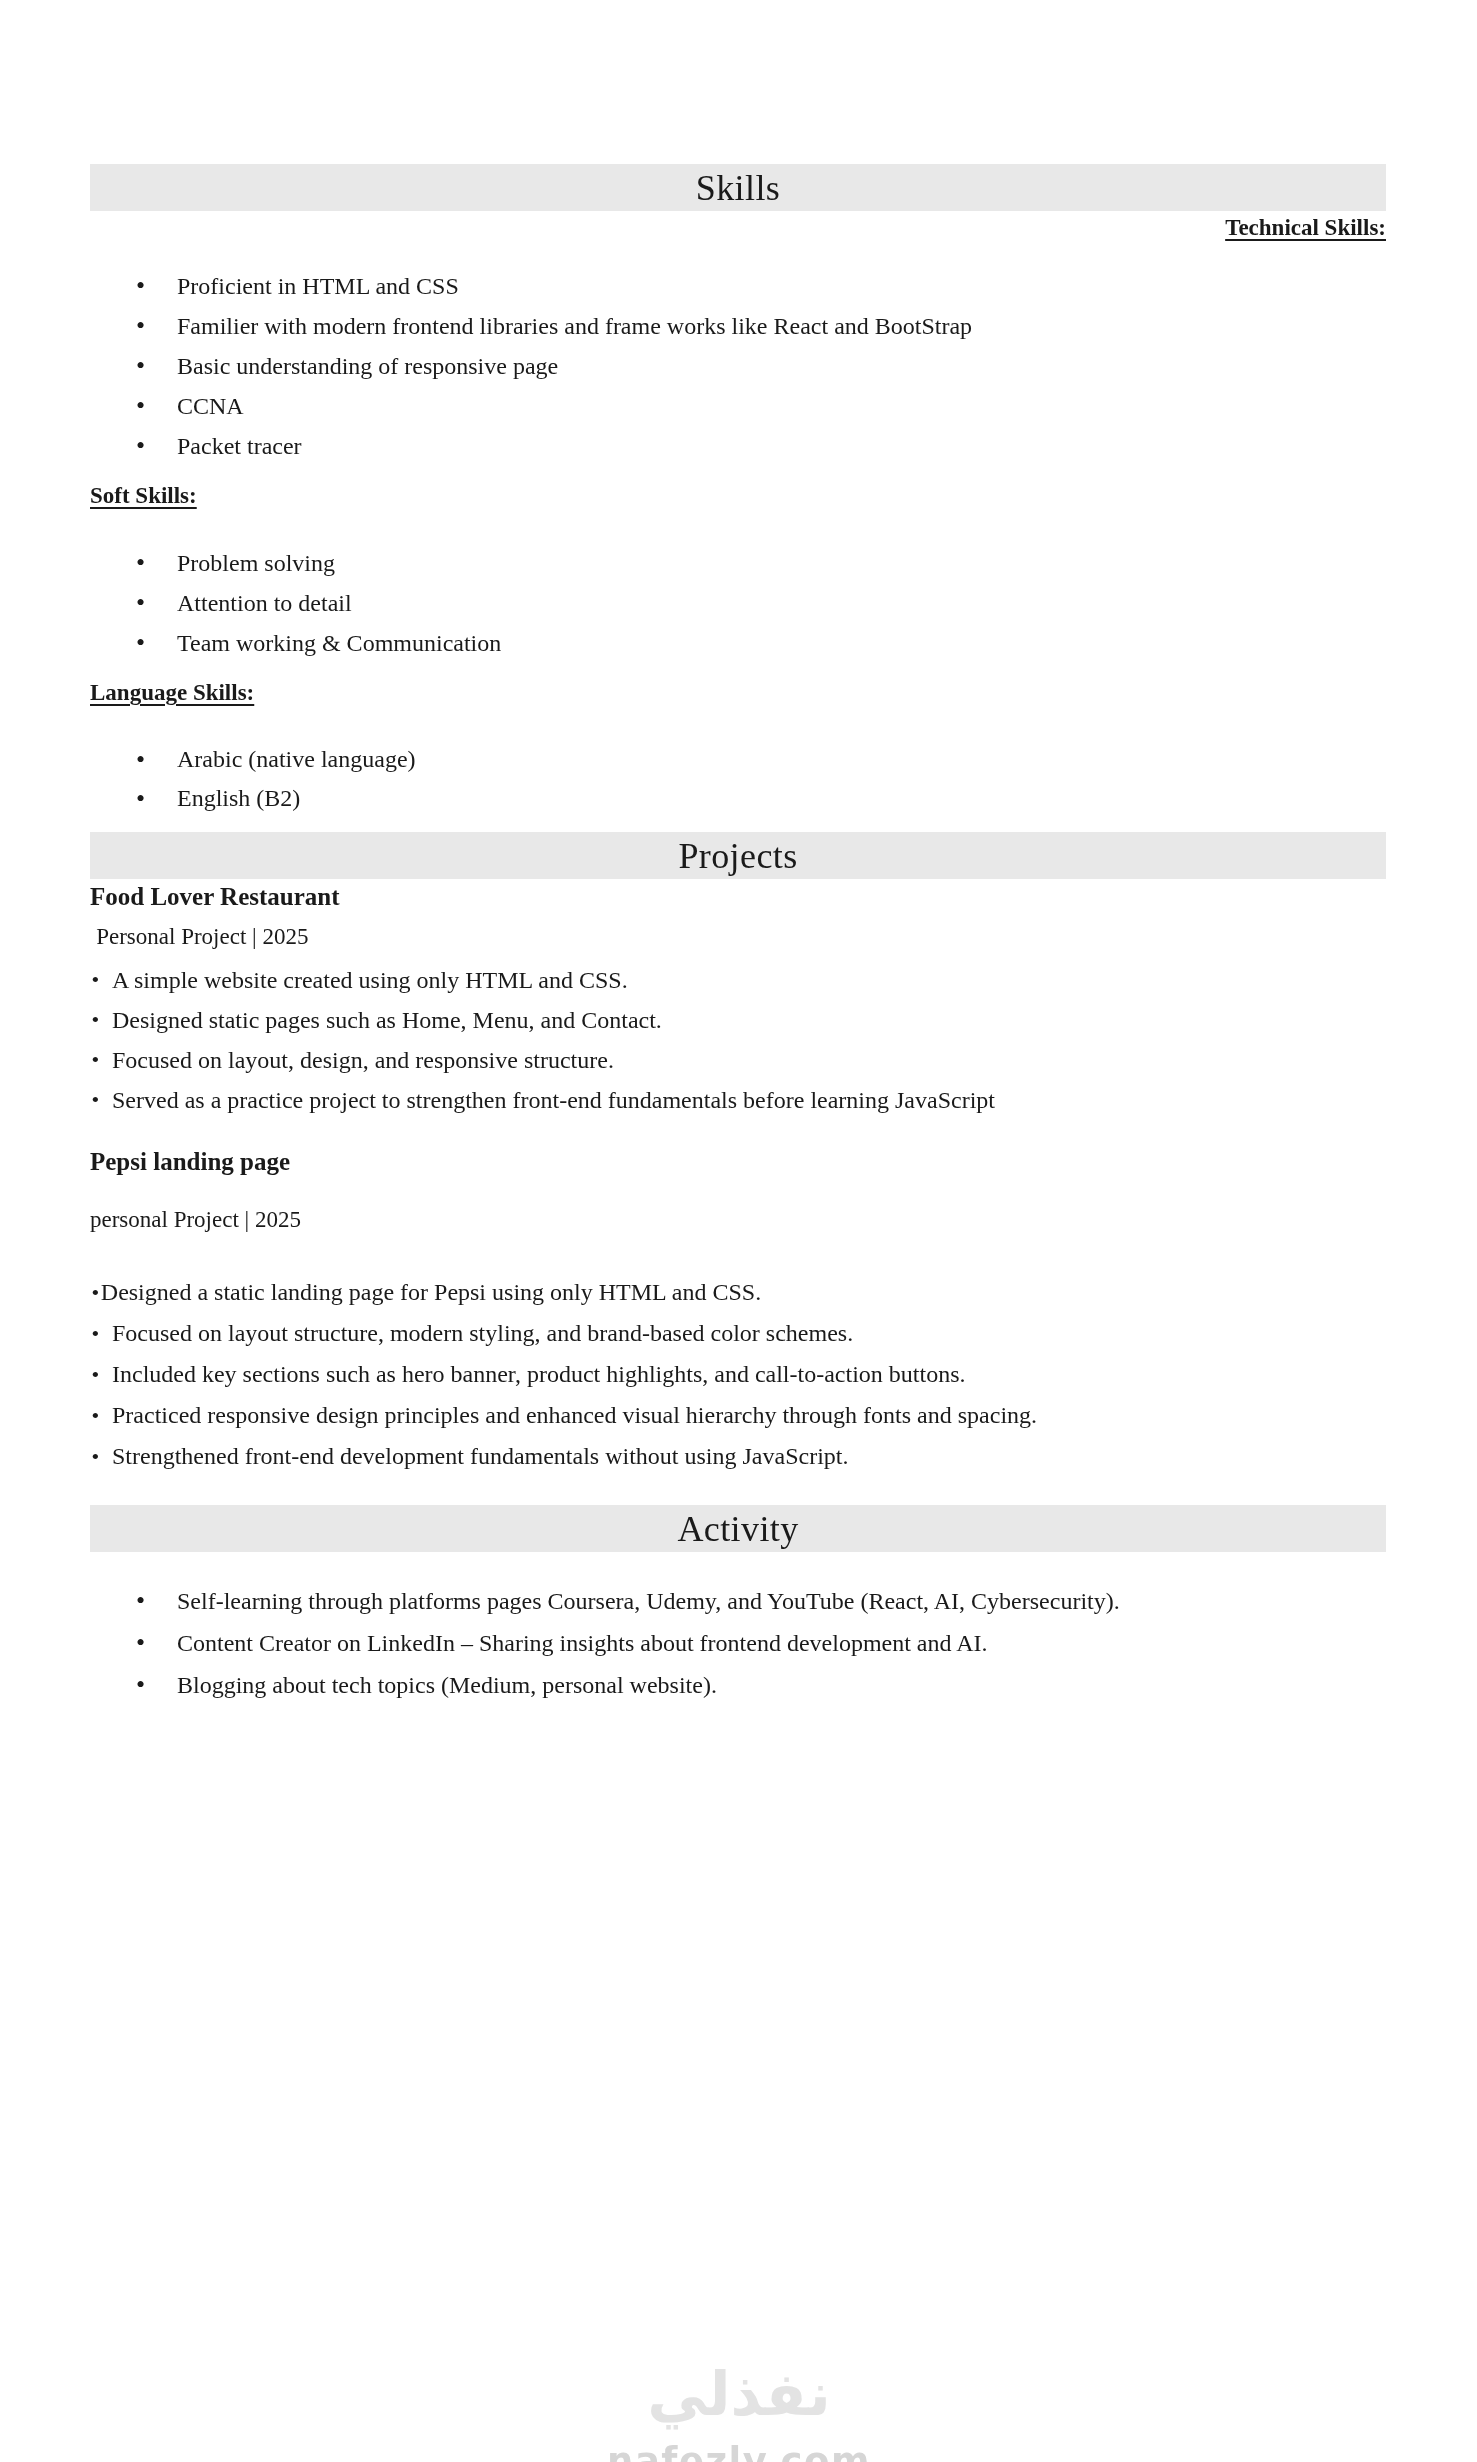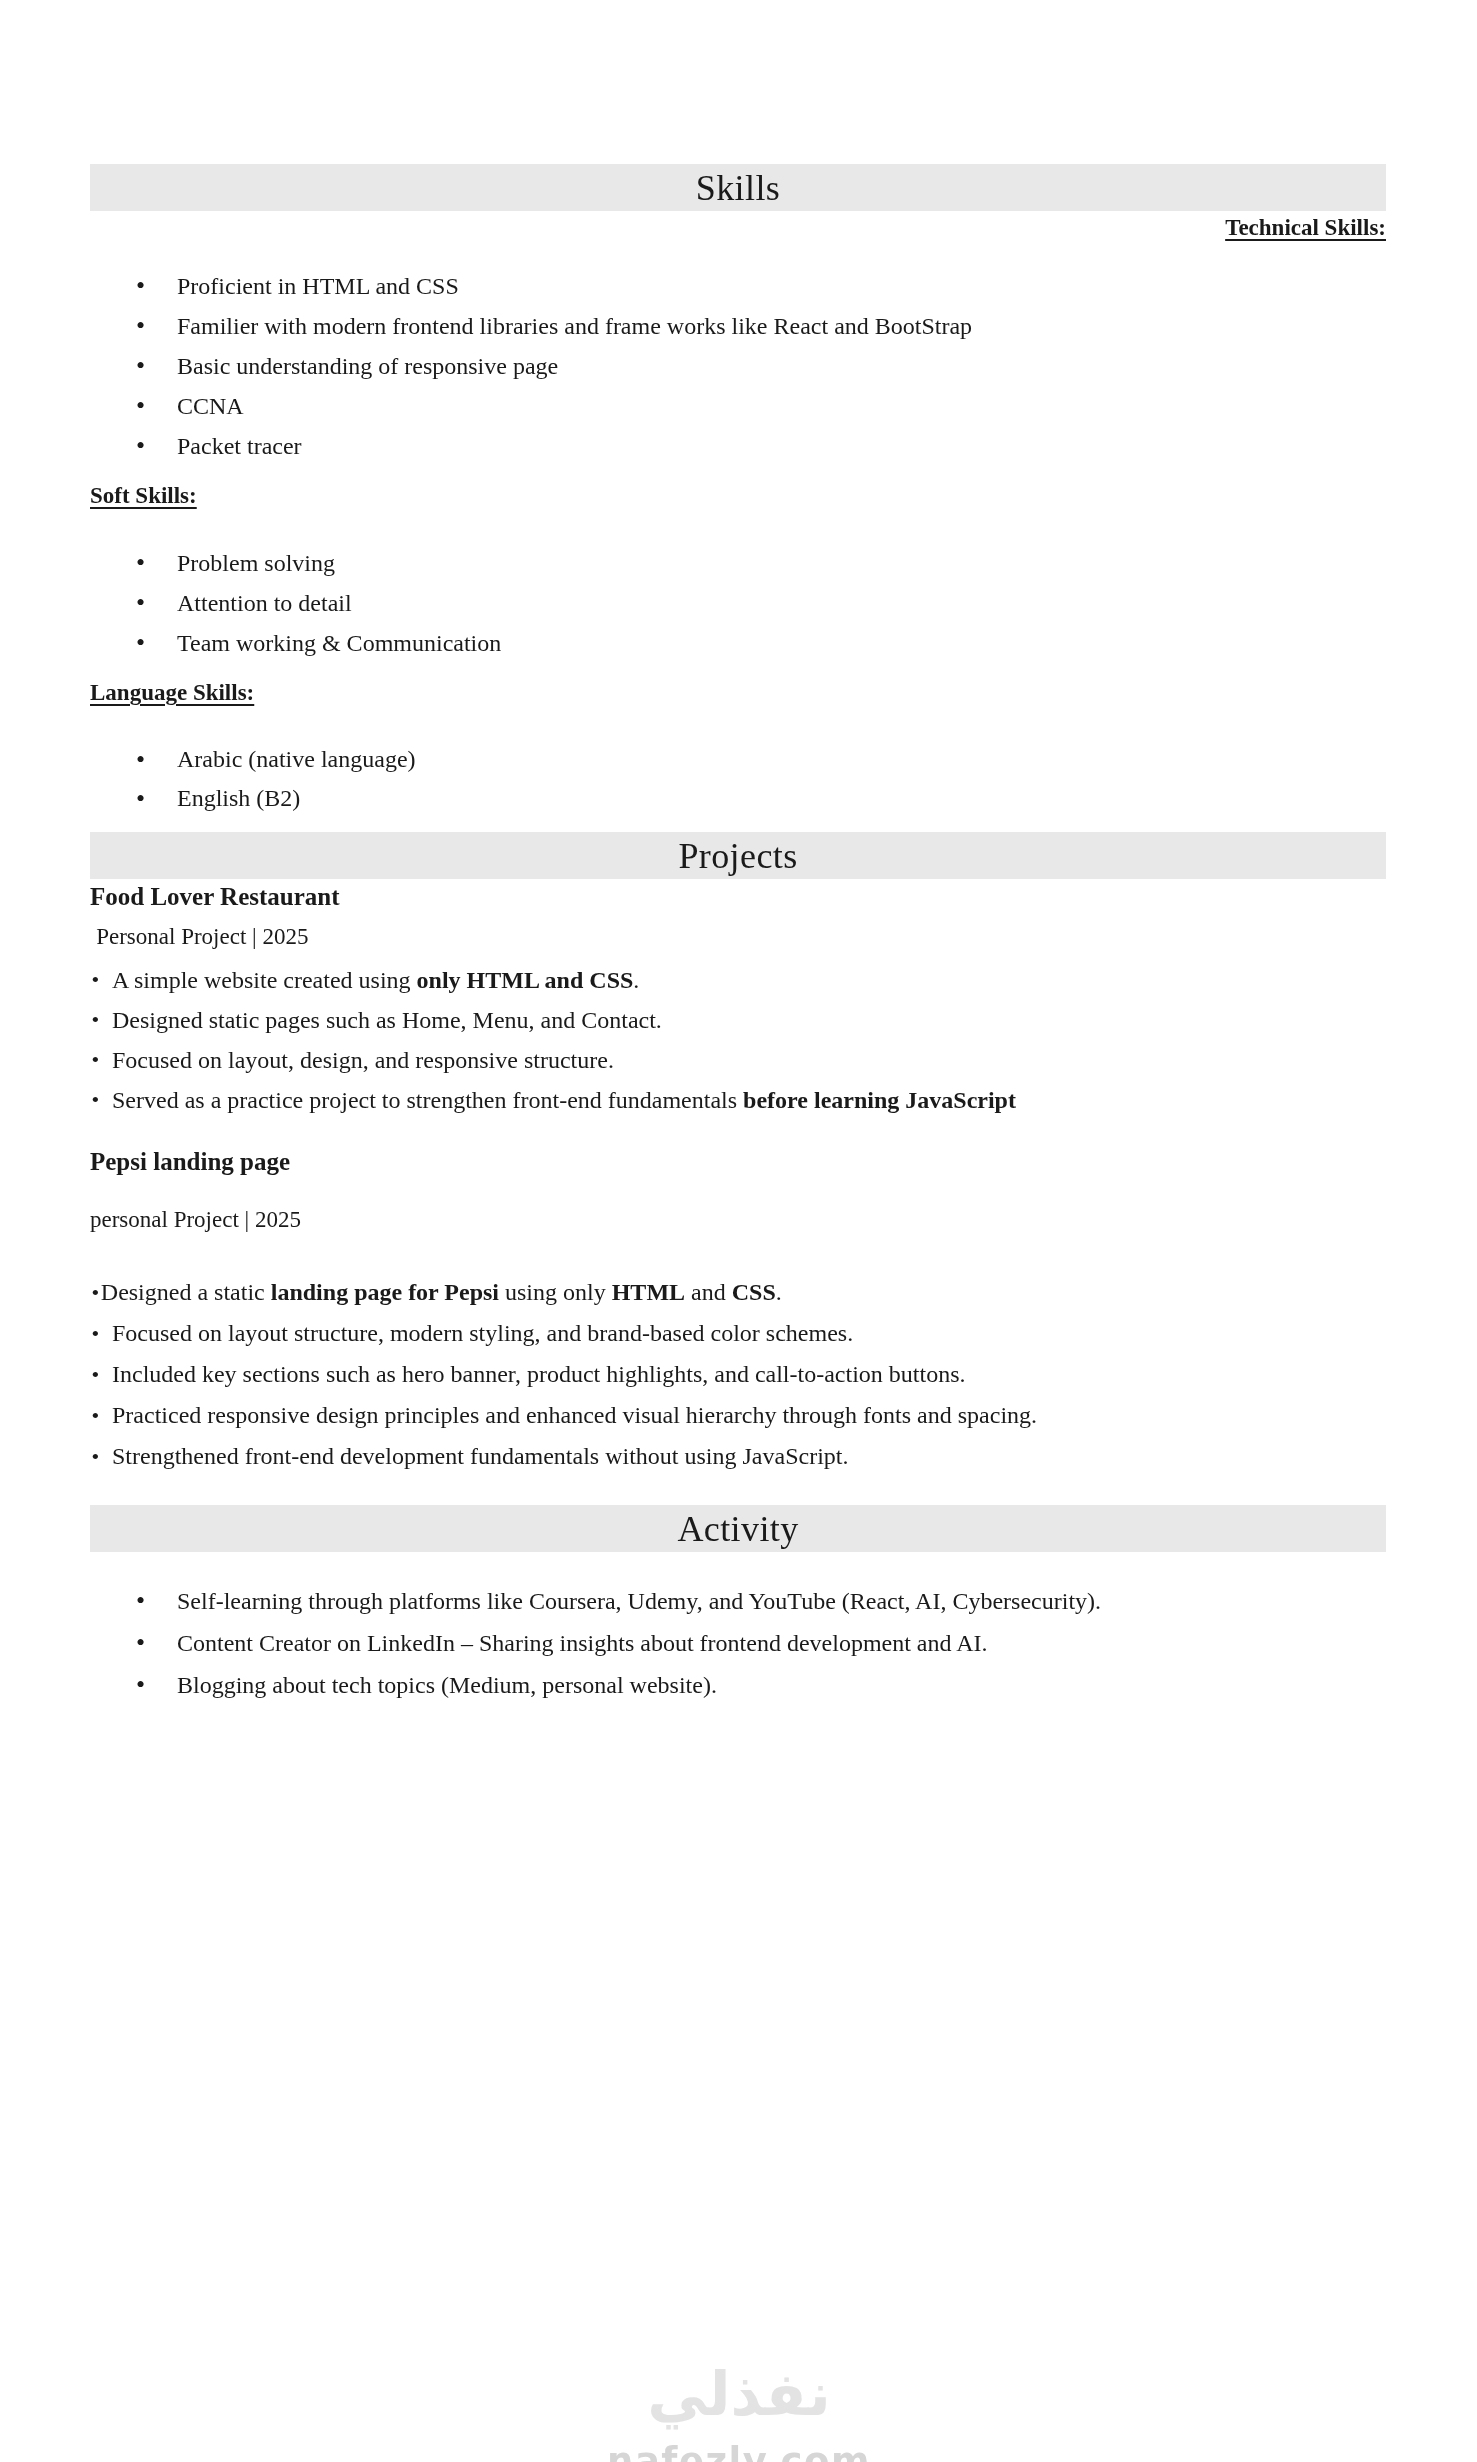--- a/index.html
+++ b/index.html
@@ -53,21 +53,21 @@
     line-height:40px;
     font-size:24px;
     white-space:nowrap;
   }
   .list-pepsi .pb{line-height:41px;}
   .pb .dot{
     position:absolute;left:1.5px;top:0;
     font-size:22px;line-height:inherit;
   }
   .pb.tight{padding-left:10.8px;}
-  .b{font-weight:bold;}
+  .b{font-weight:normal;}
   .watermark{
     position:absolute;left:0;width:1478px;
     text-align:center;
     font-family:"DejaVu Sans",sans-serif;
   }
   .wm-logo{
     font-size:60px;font-weight:bold;
     color:var(--wm-logo);
     direction:rtl;
     line-height:1.2;
@@ -131,21 +131,21 @@
       <div class="pb"><span class="dot">•</span><span><span>Focused on layout structure, modern styling, and brand-based color schemes.</span></span></div>
       <div class="pb"><span class="dot">•</span><span><span>Included key sections such as hero banner, product highlights, and call-to-action buttons.</span></span></div>
       <div class="pb"><span class="dot">•</span><span><span>Practiced responsive design principles and enhanced visual hierarchy through fonts and spacing.</span></span></div>
       <div class="pb"><span class="dot">•</span><span><span>Strengthened front-end development fundamentals without using JavaScript.</span></span></div>
     </div>
 
   <div class="abs band" style="top:1505px;">
     <span class="band-title">Activity</span>
   </div>
   <div class="abs list-activity" style="top:1580px;">
-      <div class="li"><span class="dot">•</span><span><span>Self-learning through platforms like Coursera, Udemy, and YouTube (React, AI, Cybersecurity).</span></span></div>
+      <div class="li"><span class="dot">•</span><span><span>Self-learning through platforms pages Coursera, Udemy, and YouTube (React, AI, Cybersecurity).</span></span></div>
       <div class="li"><span class="dot">•</span><span><span>Content Creator on LinkedIn – Sharing insights about frontend development and AI.</span></span></div>
       <div class="li"><span class="dot">•</span><span><span>Blogging about tech topics (Medium, personal website).</span></span></div>
     </div>
 
   <div class="watermark wm-logo" style="top:2358px;">نفذلي</div>
   <div class="watermark wm-site" style="top:2428px;">nafezly.com</div>
 
 </div>
 
 

